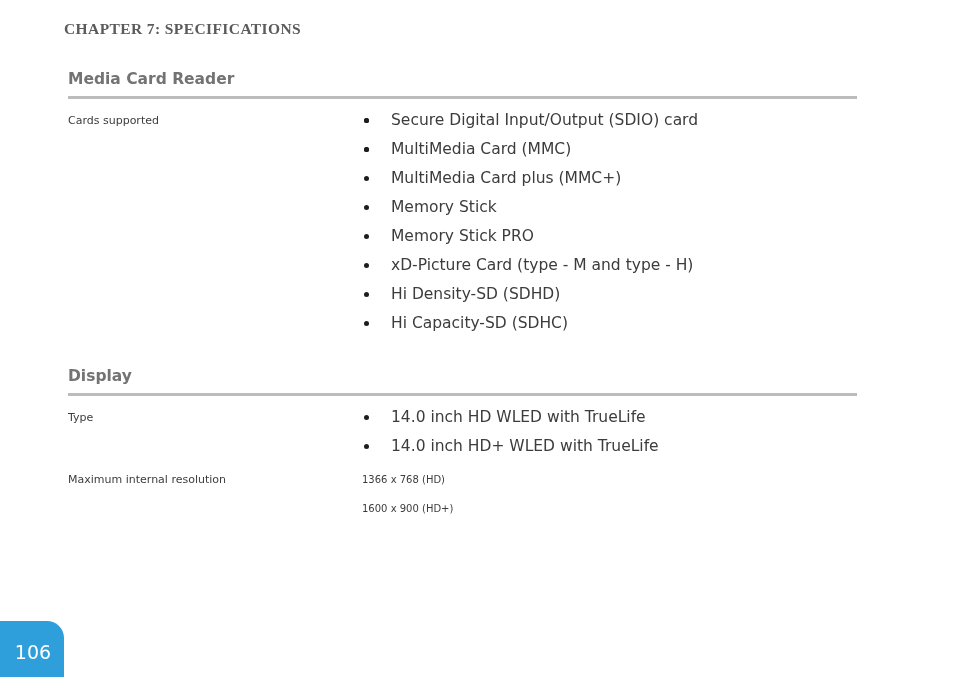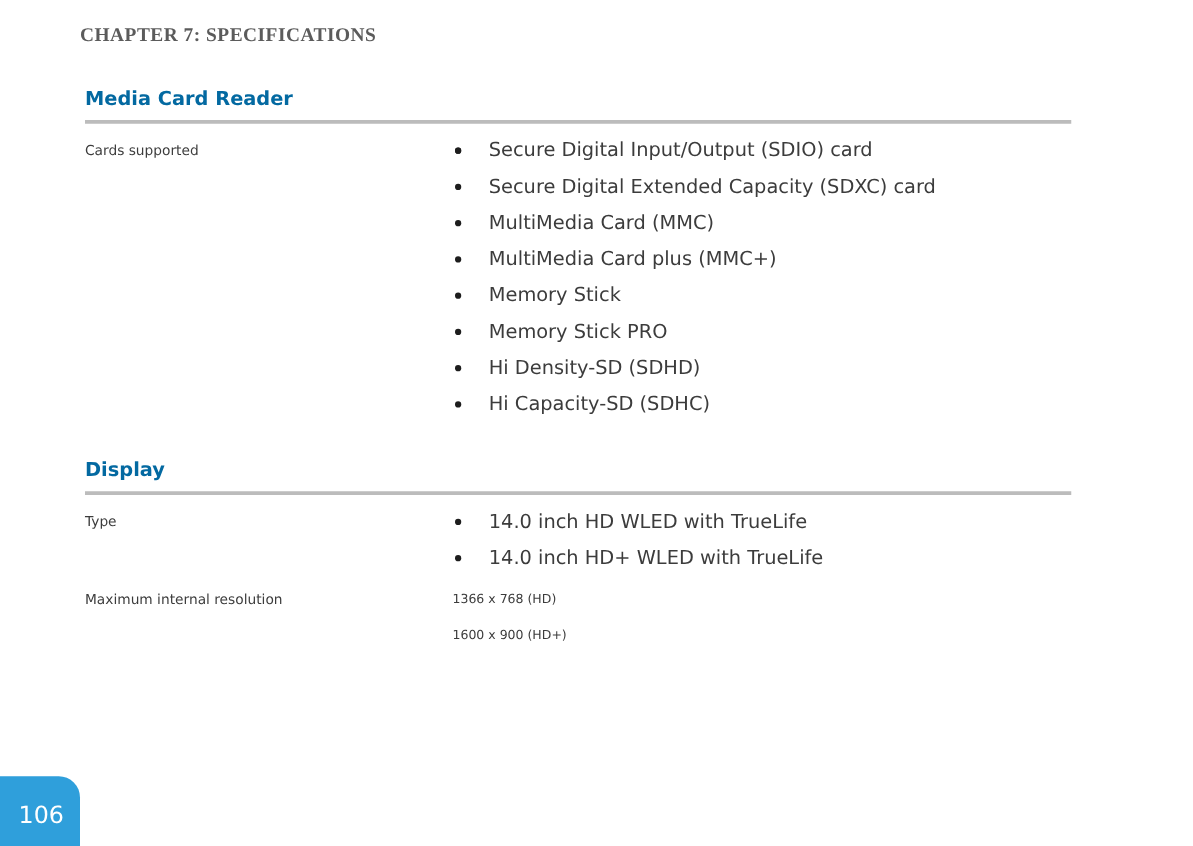--- a/index.html
+++ b/index.html
@@ -41,21 +41,21 @@
     left: 68px;
     top: 68px;
     width: 790px;
   }
 
   
   .section-title {
     font-family: "DejaVu Sans", sans-serif;
     font-weight: bold;
     font-size: 15.5px;
-    color: #0369a1;
+    color: #737373;
     line-height: 22px;
     padding-bottom: 2px;
   }
   .section-rule {
     height: 3px;
     background: #bcbcbc;
     width: 789px;
     margin-top: 4px;
     margin-bottom: 0px;
   }
@@ -151,25 +151,26 @@
     <div>
       <div class="section-title">Media Card Reader</div>
       <div class="section-rule"></div>
 
       <div class="spec-row row-gap-top">
         <div class="spec-label">Cards supported</div>
         <div class="spec-value">
           <ul class="bullets">
             <li><span class="dot"></span></li>
             <li><span class="dot"></span><span>Secure Digital Input/Output (SDIO) card</span></li>
-            <li><span class="dot"></span><span>Secure Digital Extended Capacity (SDXC) card</span></li>
+            <li><span class="dot"></span></li>
             <li><span class="dot"></span><span>MultiMedia Card (MMC)</span></li>
             <li><span class="dot"></span><span>MultiMedia Card plus (MMC+)</span></li>
             <li><span class="dot"></span><span>Memory Stick</span></li>
             <li><span class="dot"></span><span>Memory Stick PRO</span></li>
+            <li><span class="dot"></span><span>xD-Picture Card (type - M and type - H)</span></li>
             <li><span class="dot"></span><span>Hi Density-SD (SDHD)</span></li>
             <li><span class="dot"></span><span>Hi Capacity-SD (SDHC)</span></li>
           </ul>
         </div>
       </div>
     </div>
 
     <div class="section-gap">
       <div class="section-title">Display</div>
       <div class="section-rule"></div>

